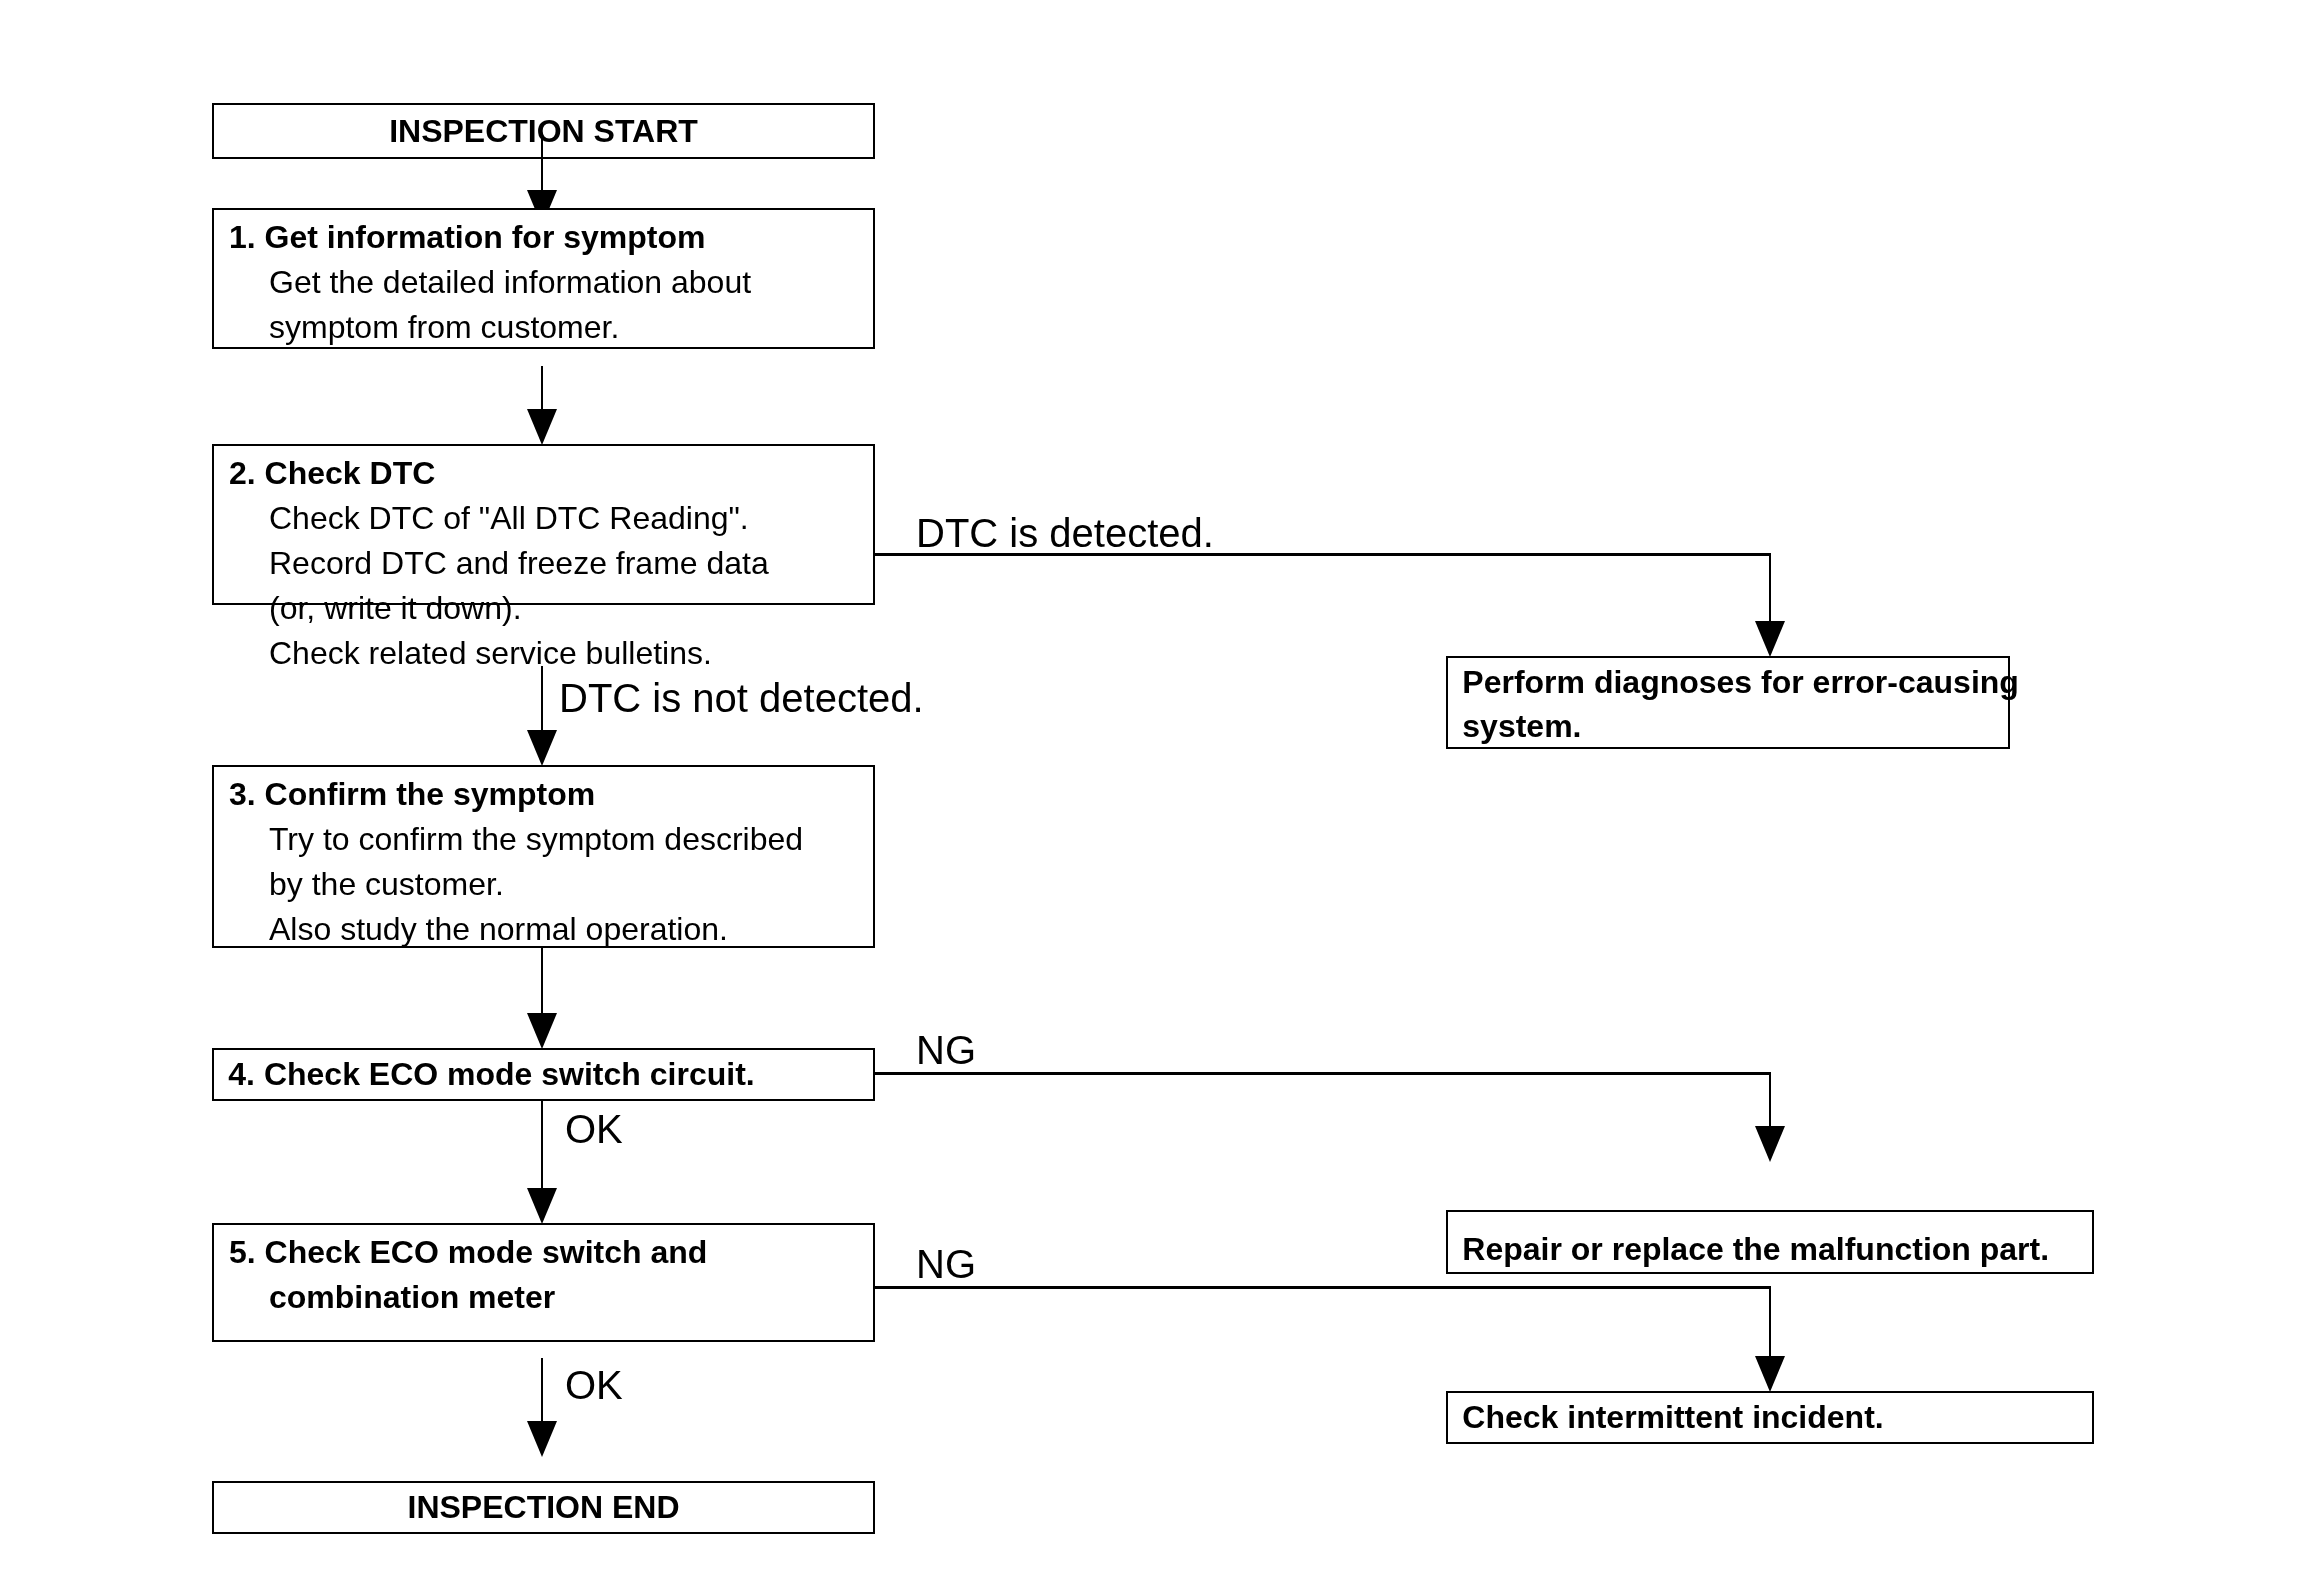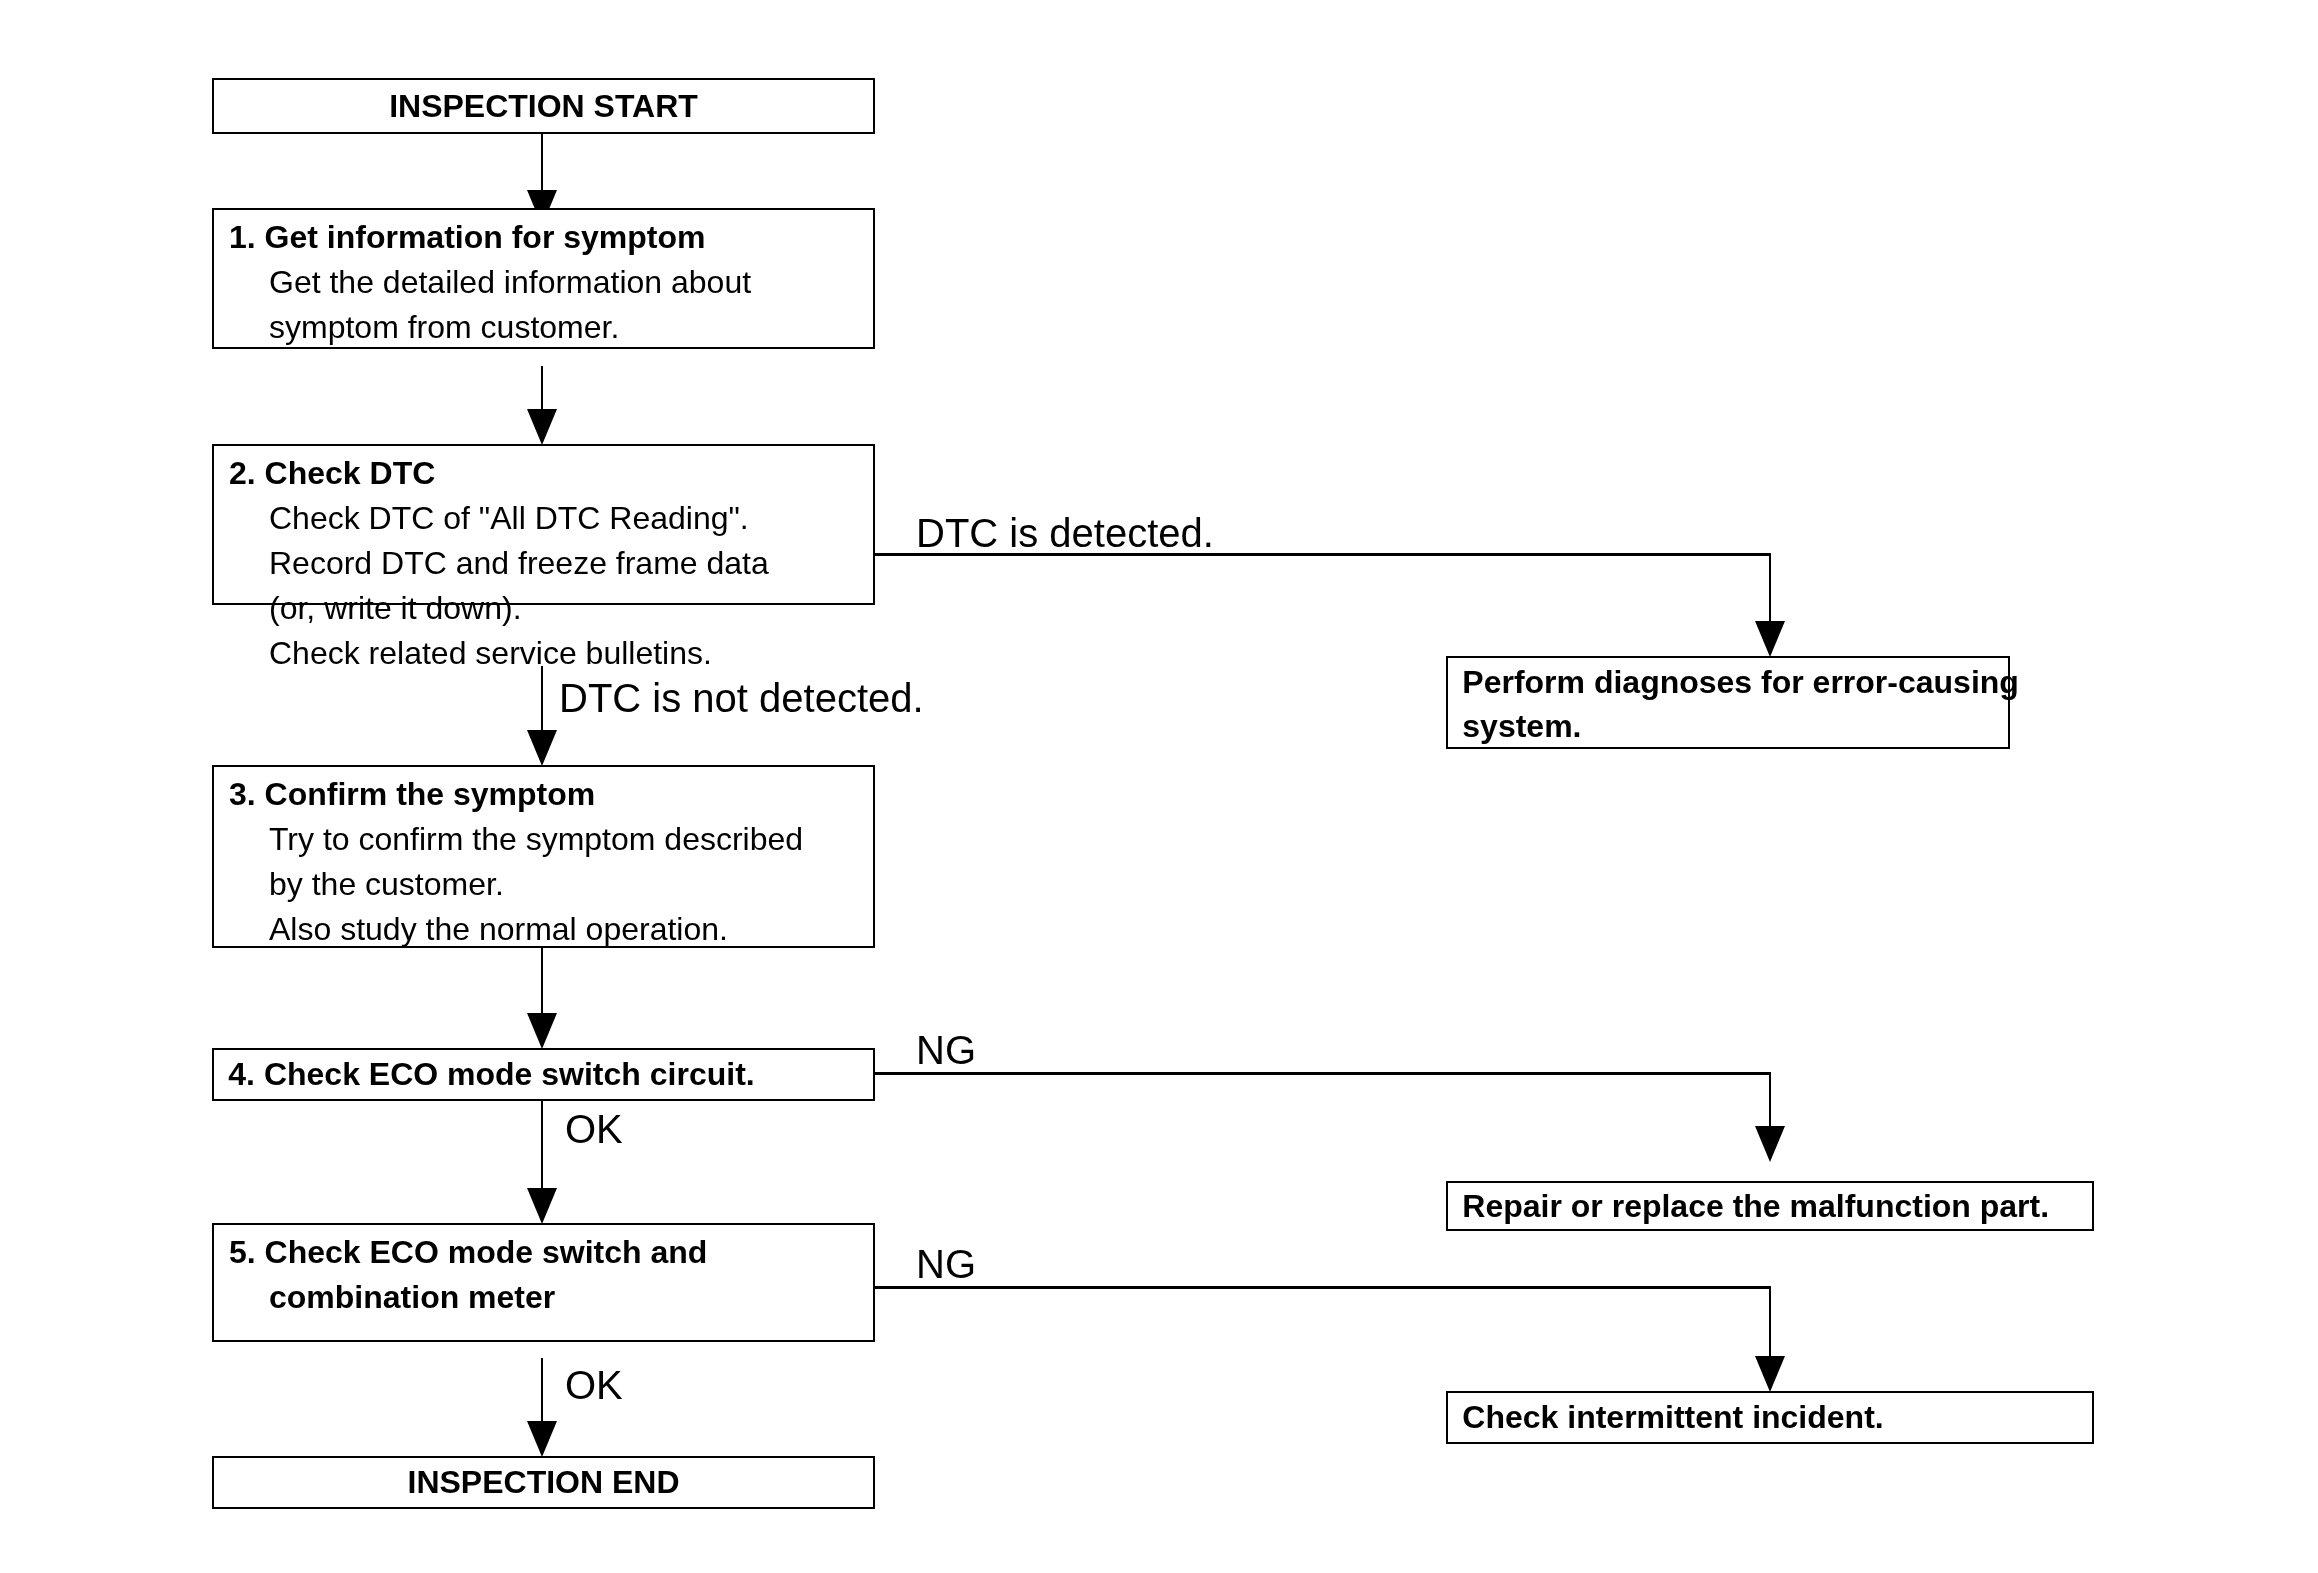--- a/index.html
+++ b/index.html
@@ -15,20 +15,21 @@
     position:absolute;
     box-sizing:border-box;
     border:2.3px solid #000;
     background:#fff;
     font-size:32px;
     line-height:45px;
   }
   .center-box{
     display:flex;align-items:center;justify-content:center;
     font-weight:bold;
+    margin-top:25px;
   }
   .num-box{padding:4.6px 11.5px 0 15px;}
   .num-box .title{font-weight:bold;white-space:nowrap;}
   .num-box .body-line{margin-left:40px;white-space:nowrap;}
   .num-box .title-cont{margin-left:40px;font-weight:bold;white-space:nowrap;}
   .result-box{
     display:flex;align-items:center;
     padding-left:14.3px;
     font-weight:bold;white-space:nowrap;
   }
@@ -107,21 +108,21 @@
 
   <div class="box result-box" style="left:212px;top:1048px;width:663px;height:53px;">
     <span>4. Check ECO mode switch circuit.</span>
   </div>
 
   <div class="edge-label" style="left:916px;top:1032px;">NG</div>
   <div class="hline" style="left:874px;top:1072px;width:897px;"></div>
   <div class="vline" style="left:1769px;top:1072px;height:56px;"></div>
   <div class="arrow-down" style="left:1755px;top:1126px;"></div>
 
-  <div class="box result-box" style="left:1446px;top:1181px;width:648px;height:50px;">
+  <div class="box result-box" style="left:1446px;top:1210px;width:648px;height:64px;align-items:flex-end;">
     <span>Repair or replace the malfunction part.</span>
   </div>
 
   <div class="vline" style="left:541px;top:1101px;height:90px;"></div>
   <div class="edge-label" style="left:565px;top:1111px;">OK</div>
   <div class="arrow-down" style="left:527px;top:1188px;"></div>
 
   <div class="box num-box" style="left:212px;top:1223px;width:663px;height:119px;">
     <div class="title">5. Check ECO mode switch and</div>
     <div class="title-cont">combination meter</div>

